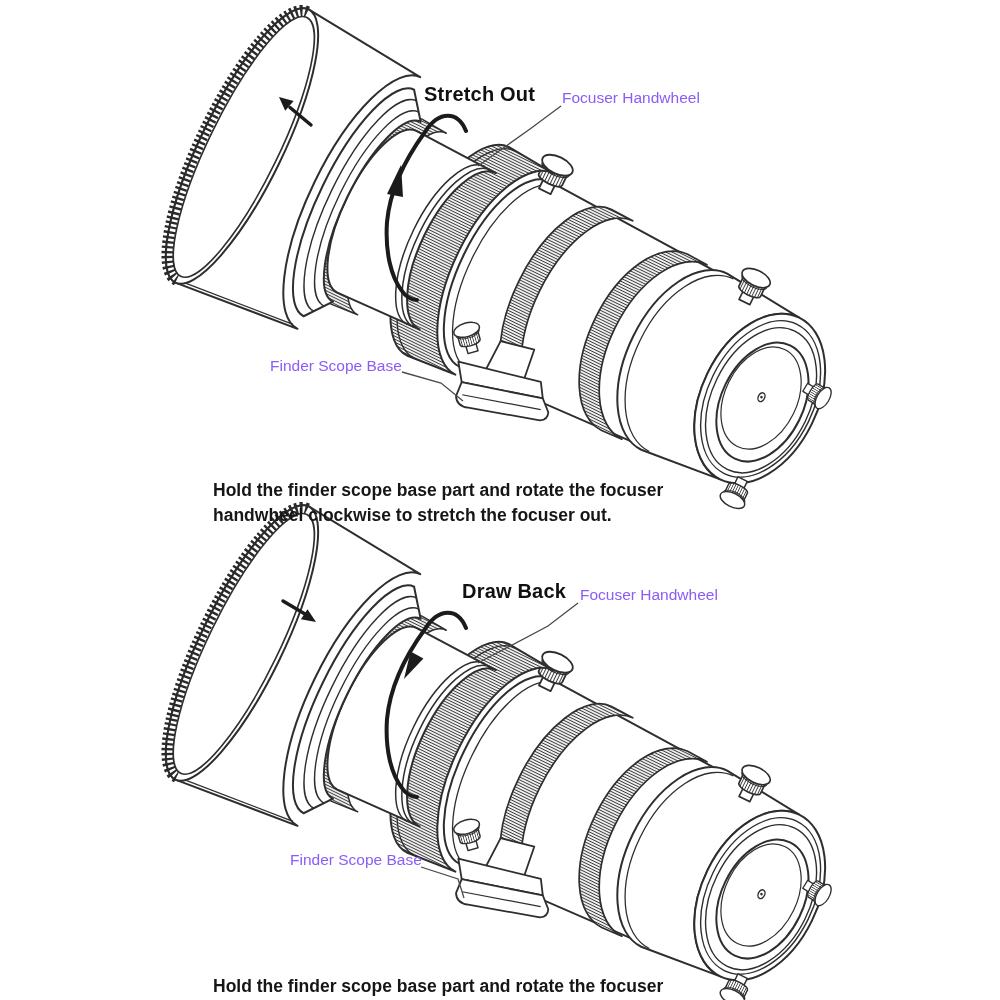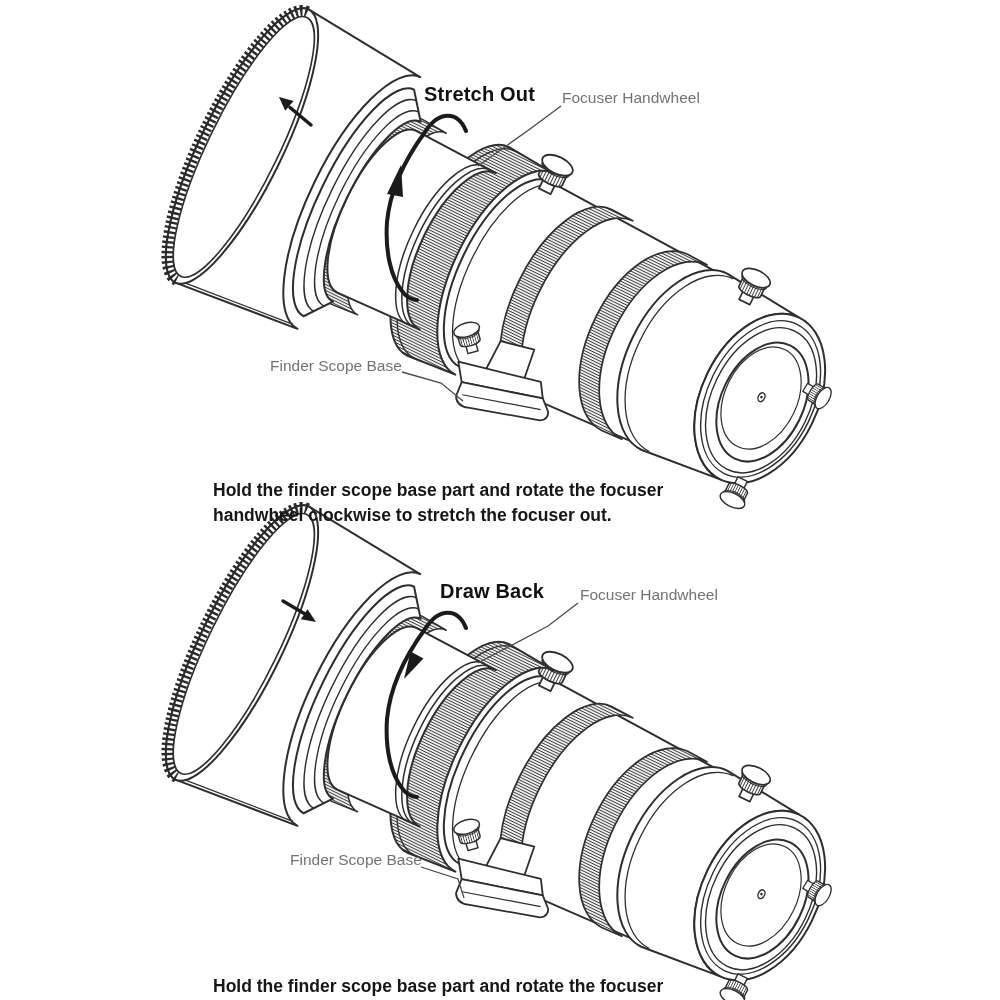--- a/index.html
+++ b/index.html
@@ -2,21 +2,21 @@
 <html><head>
 <meta charset="utf-8">
 <style>
   html,body{margin:0;padding:0;background:#fff;}
   body{width:1000px;height:1000px;position:relative;overflow:hidden;
        font-family:"Liberation Sans", sans-serif;color:#1a1a1a;}
   .stage{position:absolute;left:0;top:0;width:1000px;height:748px;}
   svg{position:absolute;left:0;top:0;}
   .lbl{position:absolute;white-space:nowrap;}
   .action-lbl{font-size:20px;font-weight:bold;letter-spacing:.2px;color:#111;}
-  .part-lbl{font-size:15.5px;color:#737373;text-align:right;}
+  .part-lbl{font-size:15.5px;color:#8b5cf6;text-align:right;}
   .caption{position:absolute;font-size:17.5px;font-weight:bold;line-height:25px;
            white-space:pre-line;color:#161616;margin-top:28px;}
 </style>
 </head>
 <body>
 
 <div class="stage">
 
 <svg width="1000" height="1000" viewBox="0 0 1000 1000">
   <defs>
@@ -124,19 +124,19 @@
     <path d="M421,867 L458,879 L464,898"></path>
   </g>
 </svg>
 
 <div class="lbl action-lbl" style="left:424px;top:83px">Stretch Out</div>
 <div class="lbl part-lbl" style="left:562px;top:89px">Focuser Handwheel</div>
 <div class="lbl part-lbl" style="left:270px;top:357px">Finder Scope Base</div>
 <div class="caption" style="left:213px;top:450px">Hold the finder scope base part and rotate the focuser
 handwheel clockwise to stretch the focuser out.</div>
 
-<div class="lbl action-lbl" style="left:440px;top:580px">Draw Back</div>
+<div class="lbl action-lbl" style="left:462px;top:580px">Draw Back</div>
 <div class="lbl part-lbl" style="left:580px;top:586px">Focuser Handwheel</div>
 <div class="lbl part-lbl" style="left:290px;top:851px">Finder Scope Base</div>
 <div class="caption" style="left:213px;top:946px">Hold the finder scope base part and rotate the focuser
 handwheel counterclockwise to draw the focuser back.</div>
 
 </div>
 
 </body></html>

